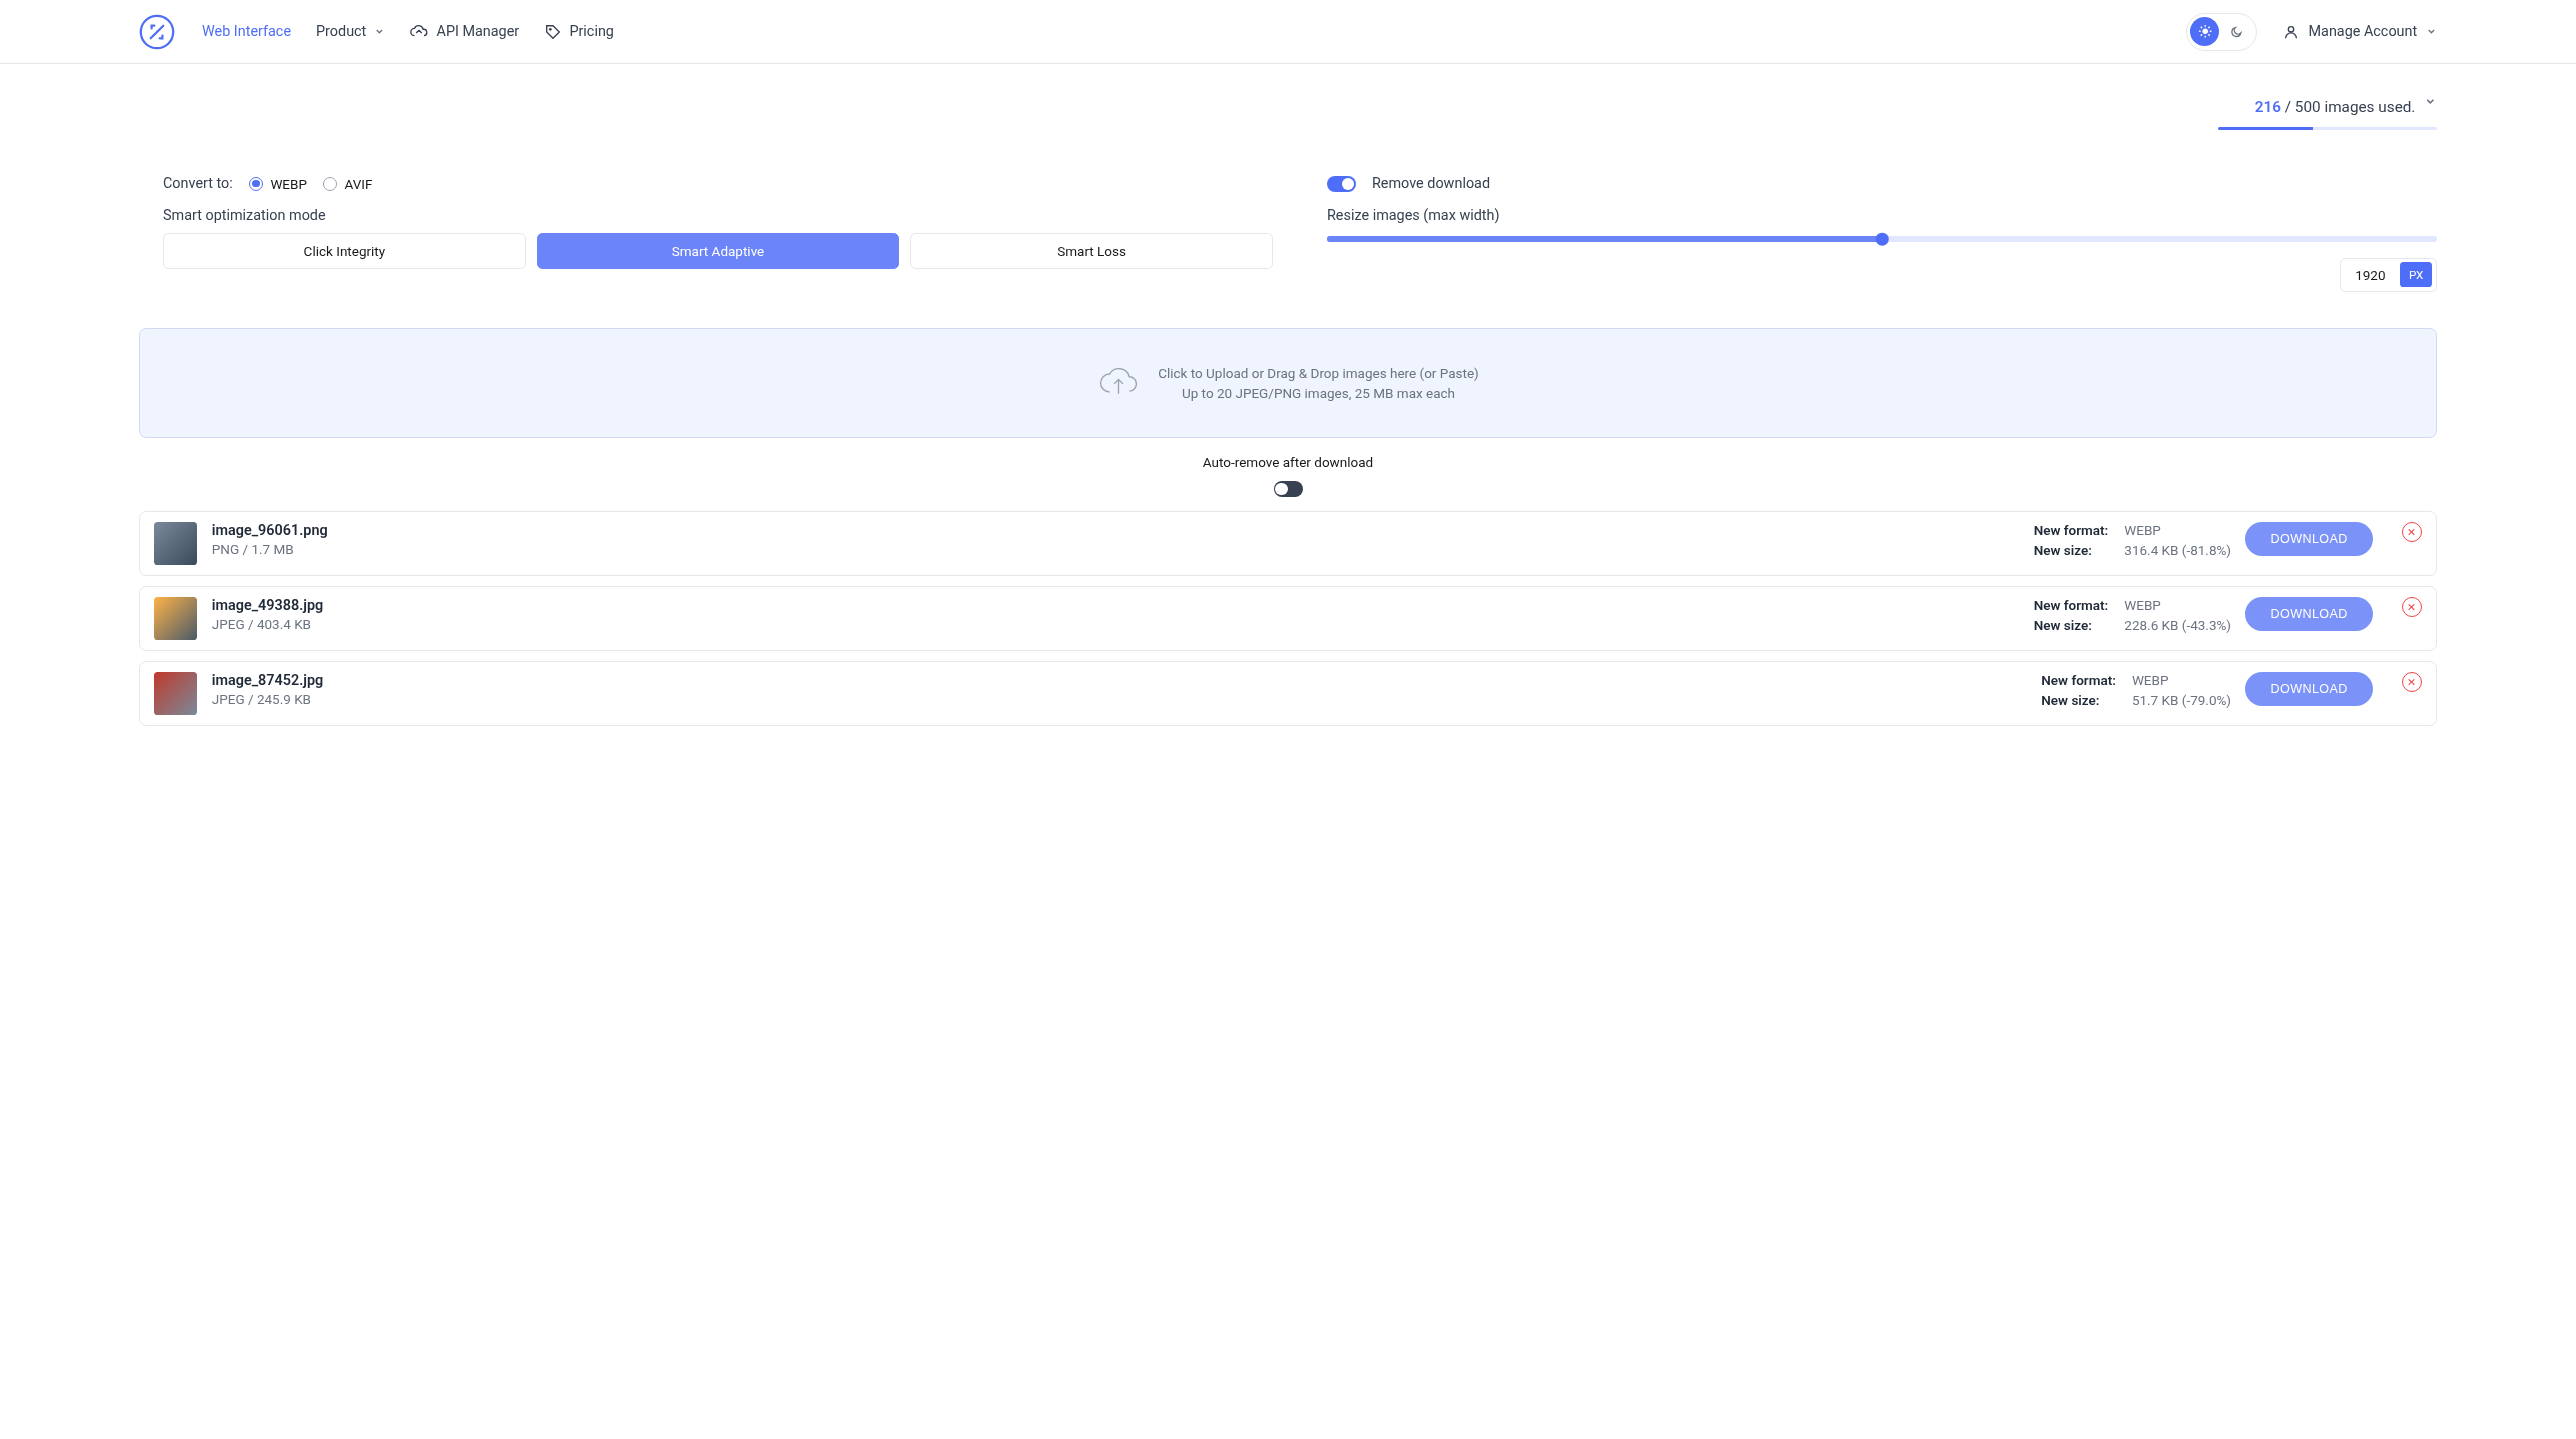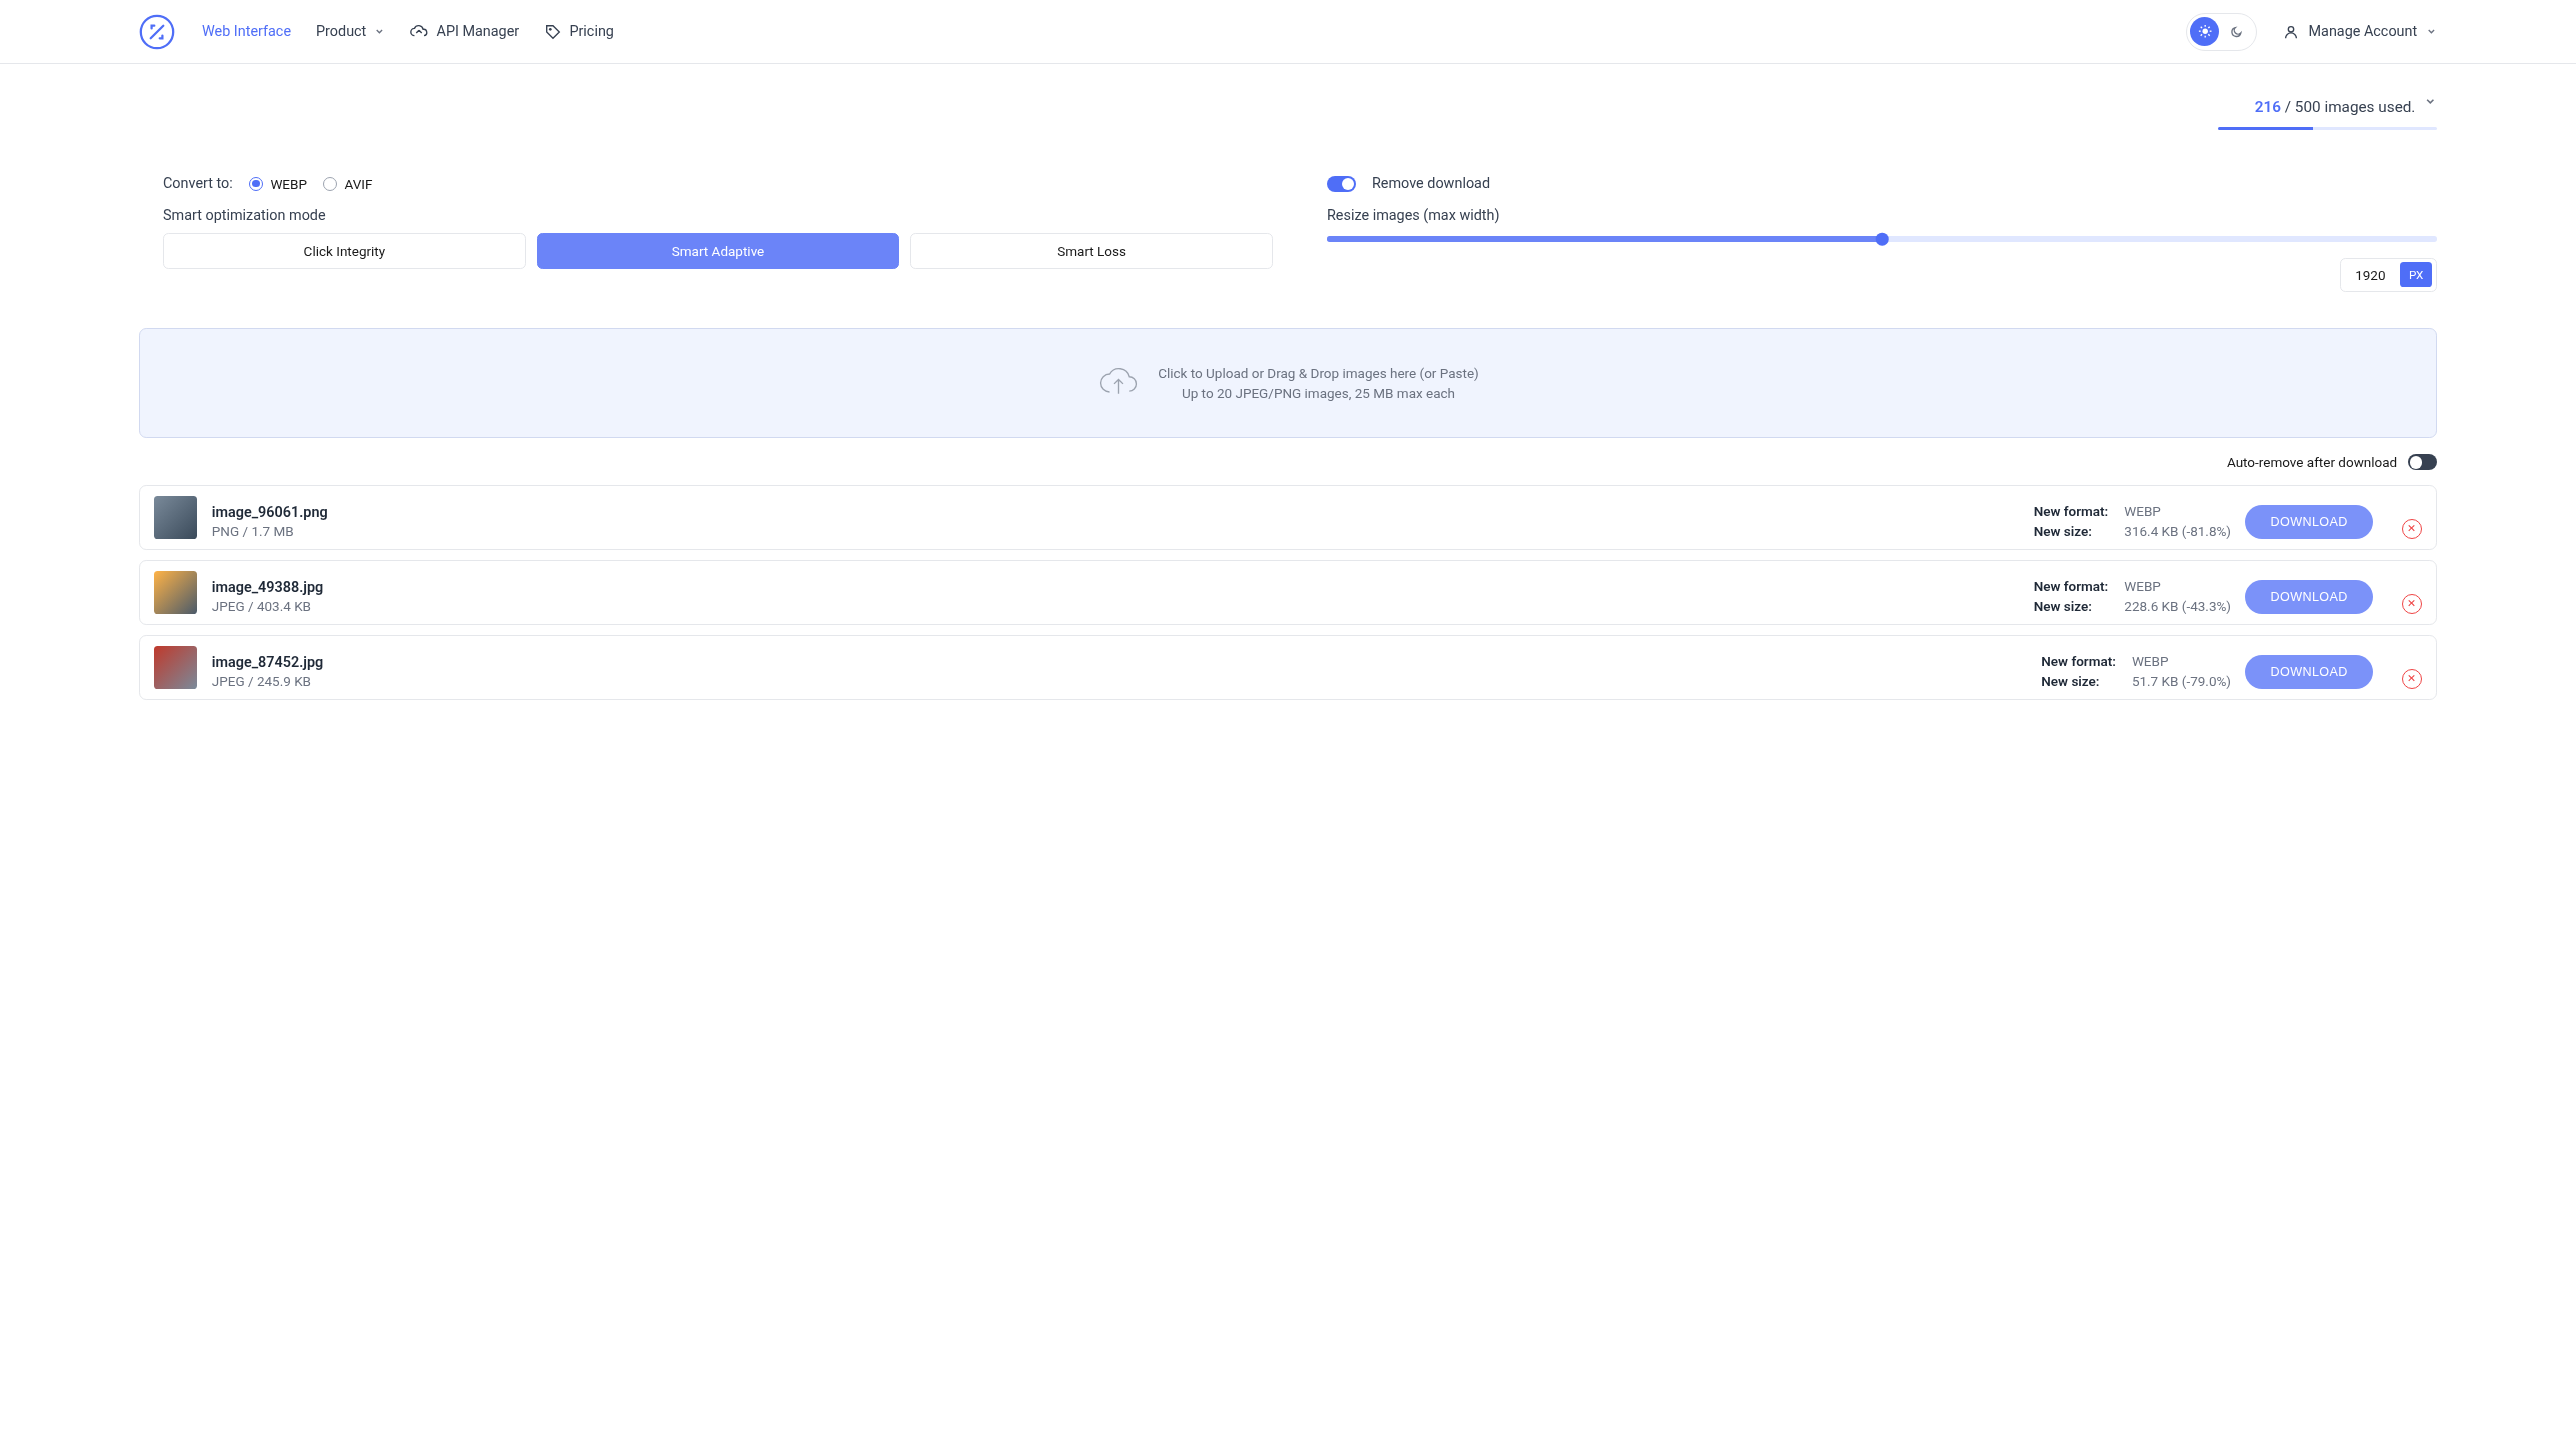--- a/index.html
+++ b/index.html
@@ -226,27 +226,28 @@
   margin-bottom: 16px;
 }
 .drop-text { text-align: center; line-height: 1.5; }
 .auto-row {
   display: flex;
   align-items: center;
   justify-content: flex-end;
   gap: 10.8px;
   margin-bottom: 14.4px;
   font-size: 13.5px;
+  flex-direction: column;
 }
 .file-row {
   border: 0.9px solid #e5e7eb;
   border-radius: 7.2px;
   padding: 10px 14.4px;
   display: flex;
-  align-items: flex-end;
+  align-items: flex-start;
   gap: 14.4px;
   margin-bottom: 10px;
 }
 .thumb {
   width: 43px;
   height: 43px;
   border-radius: 3.6px;
   background: linear-gradient(135deg, #7a8a9a, #3a4a5a);
 }
 .thumb.t2 { background: linear-gradient(135deg, #ffb347, #4a5a6a); }

